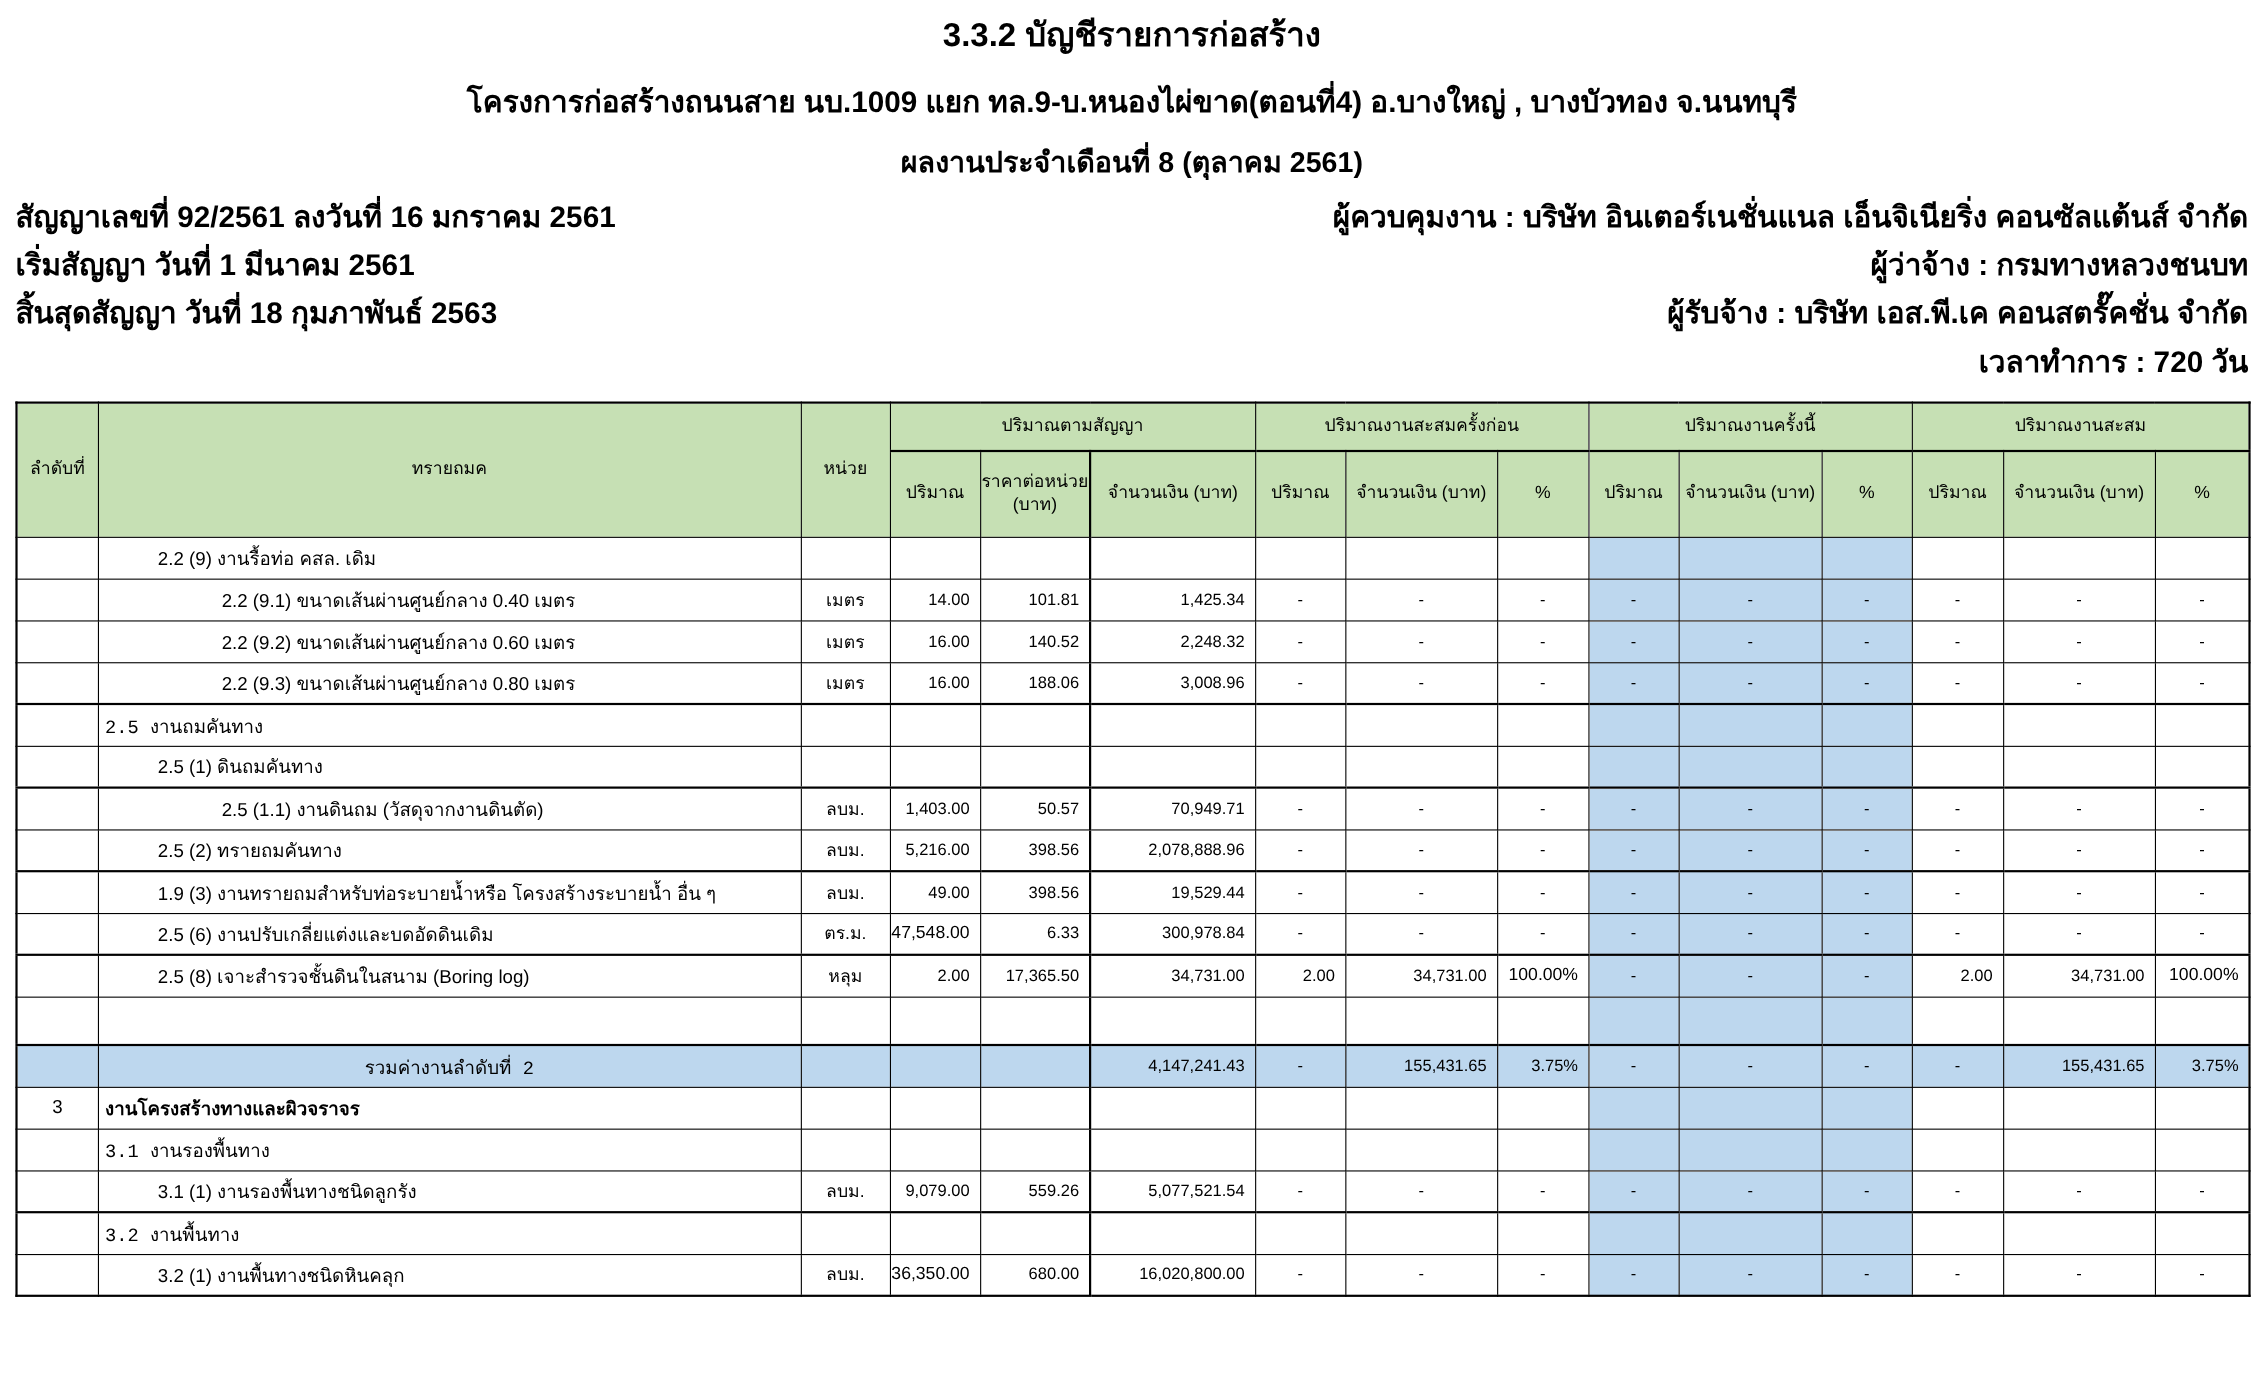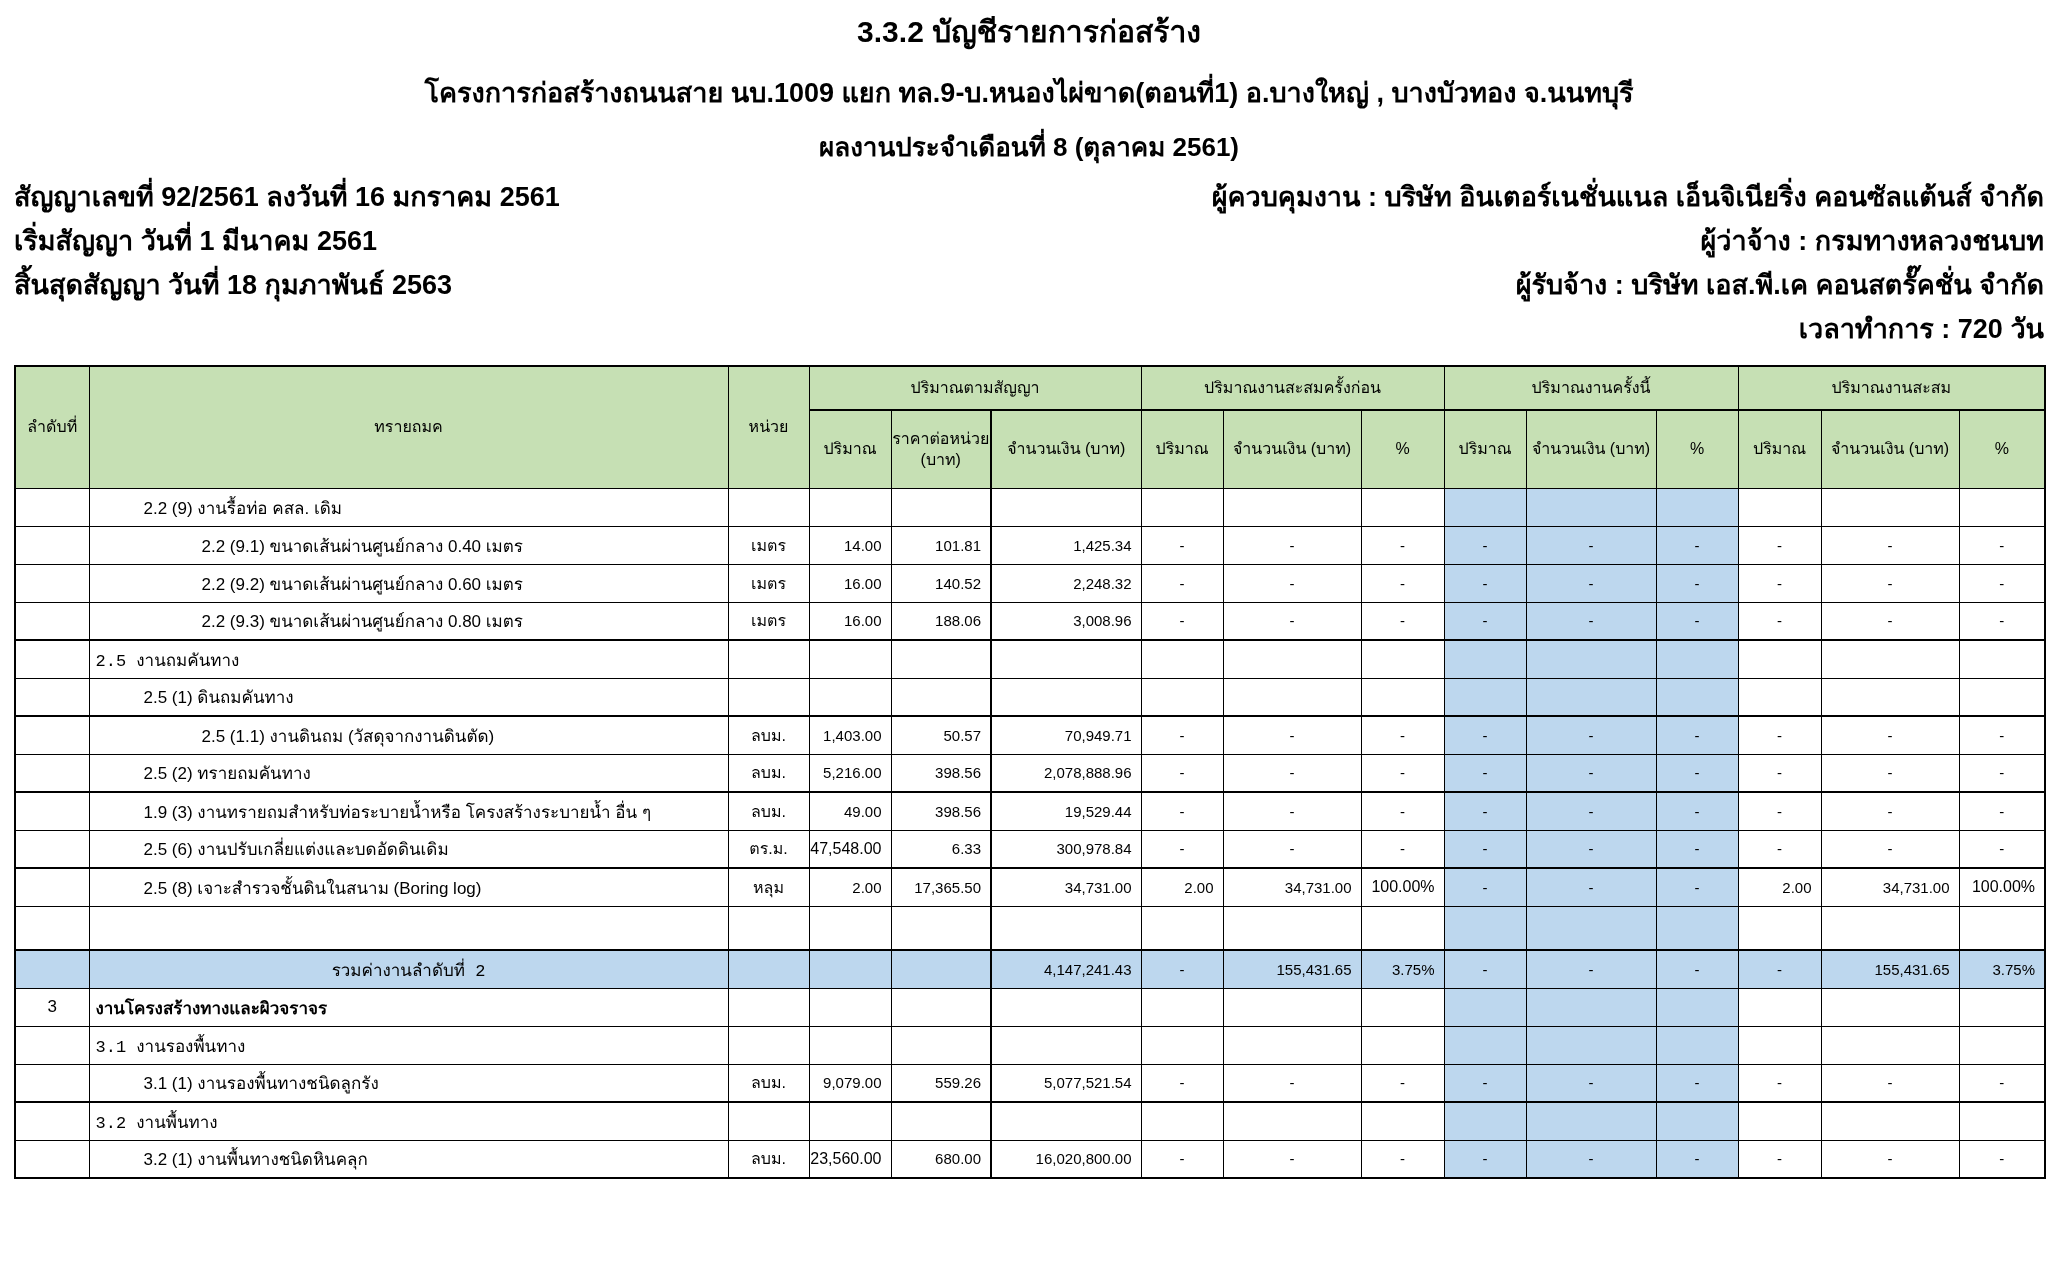--- a/index.html
+++ b/index.html
@@ -37,21 +37,21 @@
   .unit { text-align:center; font-size:16px; }
   .num  { text-align:right; padding-right:9px; font-size:15px; }
   .dash { text-align:center; font-size:15px; }
   .shrink { font-size:16px; }
 </style>
 </head>
 <body>
 
 <div>
   <div class="title">3.3.2 บัญชีรายการก่อสร้าง</div>
-  <div class="subtitle">โครงการก่อสร้างถนนสาย นบ.1009 แยก ทล.9-บ.หนองไผ่ขาด(ตอนที่1) อ.บางใหญ่ , บางบัวทอง จ.นนทบุรี</div>
+  <div class="subtitle">โครงการก่อสร้างถนนสาย นบ.1009 แยก ทล.9-บ.หนองไผ่ขาด(ตอนที่4) อ.บางใหญ่ , บางบัวทอง จ.นนทบุรี</div>
   <div class="period">ผลงานประจำเดือนที่ 8 (ตุลาคม 2561)</div>
   <div class="info">
     <div class="info-left">
       <div>สัญญาเลขที่ 92/2561 ลงวันที่ 16 มกราคม 2561</div>
       <div>เริ่มสัญญา  วันที่ 1 มีนาคม 2561</div>
       <div>สิ้นสุดสัญญา  วันที่ 18 กุมภาพันธ์ 2563</div>
     </div>
     <div class="info-right">
       <div>ผู้ควบคุมงาน : บริษัท อินเตอร์เนชั่นแนล เอ็นจิเนียริ่ง คอนซัลแต้นส์ จำกัด</div>
       <div>ผู้ว่าจ้าง : กรมทางหลวงชนบท</div>
@@ -391,21 +391,21 @@
         <td class="blue"></td>
         <td class="blue"></td>
         <td></td>
         <td></td>
         <td></td>
       </tr>
       <tr>
         <td class="no-cell"></td>
         <td class="item-cell ind1">3.2 (1) งานพื้นทางชนิดหินคลุก</td>
         <td class="unit">ลบม.</td>
-        <td class="num shrink">23,560.00</td>
+        <td class="num shrink">36,350.00</td>
         <td class="num">680.00</td>
         <td class="thickL num">16,020,800.00</td>
         <td class="dash">-</td>
         <td class="dash">-</td>
         <td class="dash">-</td>
         <td class="blue dash">-</td>
         <td class="blue dash">-</td>
         <td class="blue dash">-</td>
         <td class="dash">-</td>
         <td class="dash">-</td>

